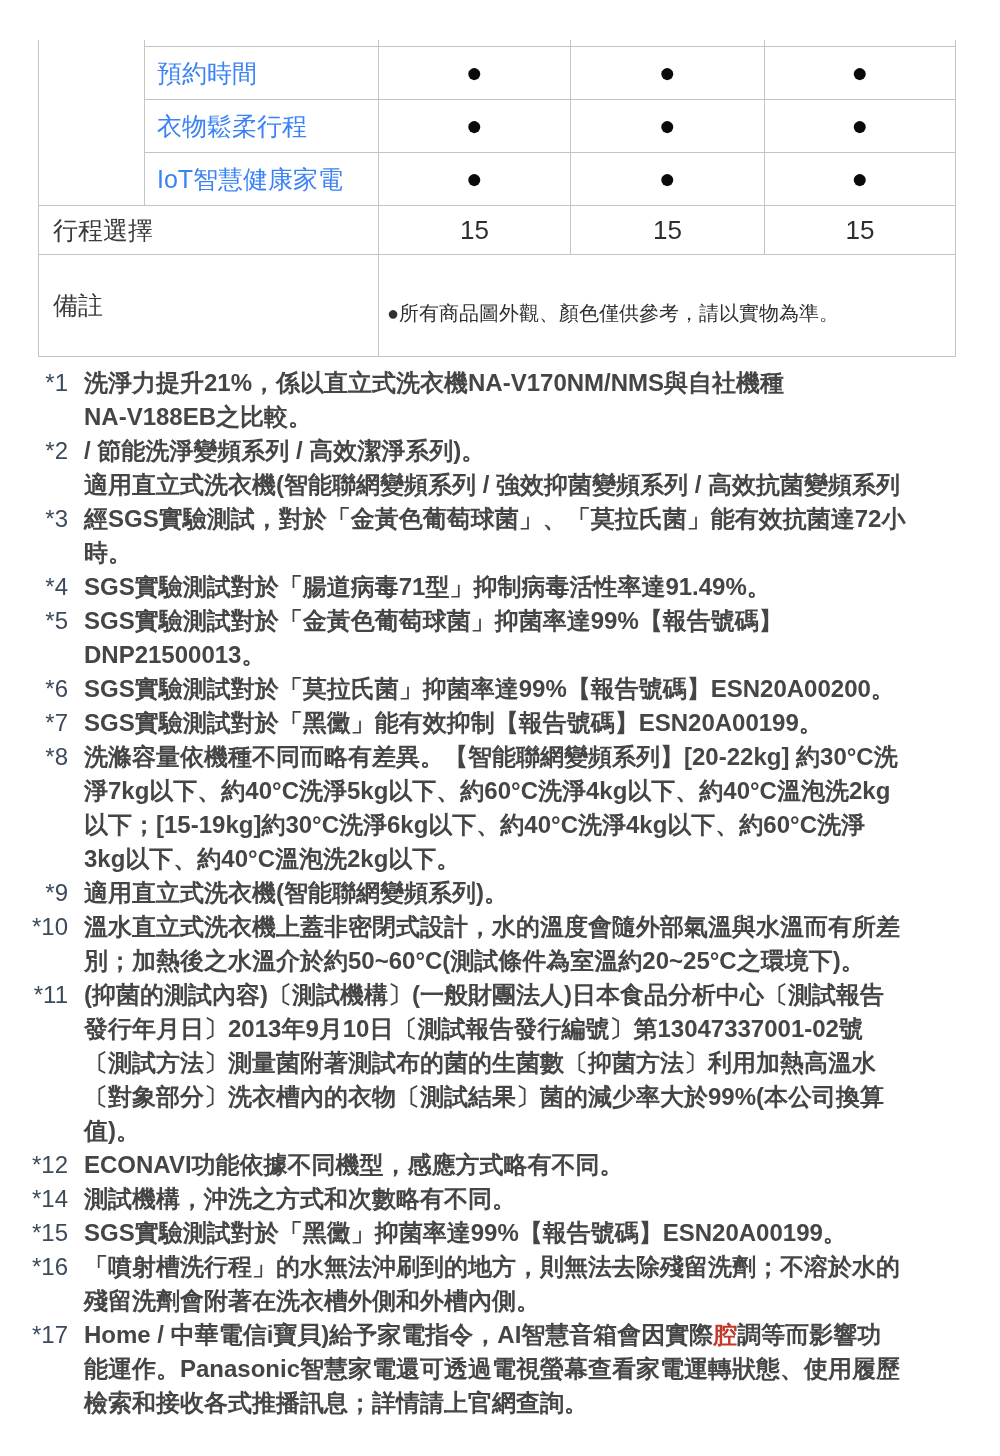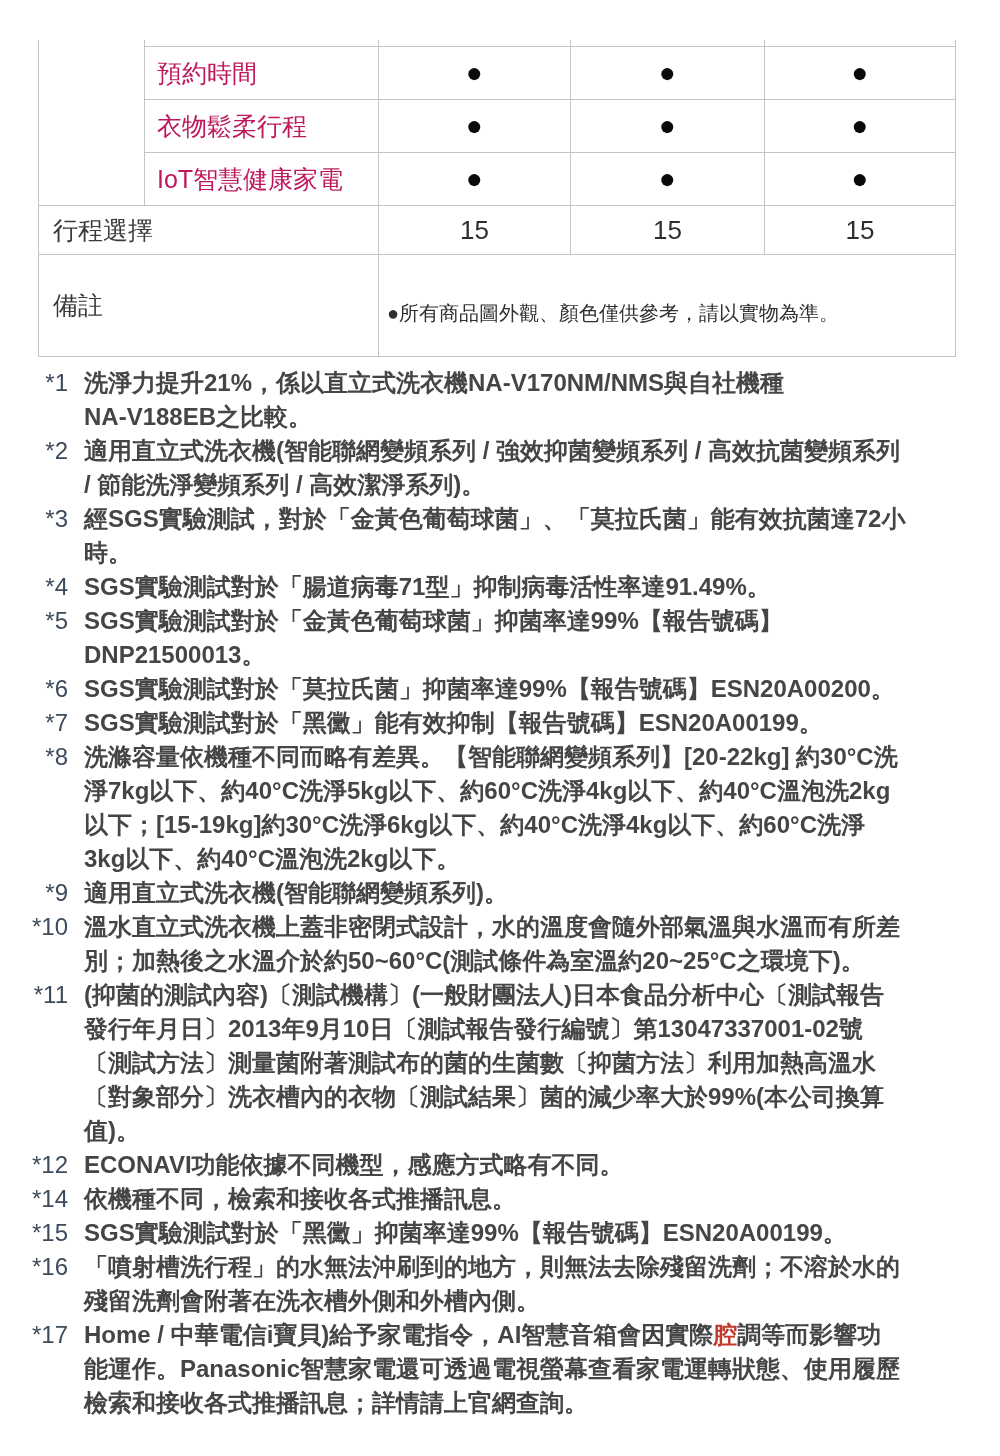--- a/index.html
+++ b/index.html
@@ -14,21 +14,21 @@
     border-collapse:collapse;table-layout:fixed;width:917px;
     color:#3a3a3a;
   }
   table.spec td{
     border:1px solid #c4c4c4;
     vertical-align:middle;
     overflow:hidden;white-space:nowrap;
   }
   tr.stub td{border-top:none;height:6px;padding:0;}
   td.empty-head{border-top:none;}
-  td.lbl{font-size:25px;padding:0 0 0 12px;color:#be185d;}
+  td.lbl{font-size:25px;padding:0 0 0 12px;color:#3b82f6;}
   td.lbl-main{font-size:25px;padding:0 0 0 14px;color:#3a3a3a;}
   td.dot{font-size:28px;text-align:center;color:#0a0a0a;padding:0;}
   td.num{font-size:26px;text-align:center;color:#2e2e2e;padding:0;font-family:"Liberation Sans",sans-serif;}
   td.note{font-size:20px;padding:16px 0 0 8px;color:#303030;letter-spacing:0px;}
   tr.r-feature td{height:52px;}
   tr.r-program td{height:48px;}
   tr.r-note td{height:85px;}
   
   .footnotes{position:absolute;left:0;top:366px;width:1000px;}
   .fn{display:flex;align-items:flex-start;}
@@ -101,22 +101,22 @@
     <div class="fn">
       <span class="fn-num">*1</span>
       <div class="fn-body">
         <div class="fn-line">洗淨力提升21%，係以直立式洗衣機NA-V170NM/NMS與自社機種</div>
         <div class="fn-line">NA-V188EB之比較。</div>
       </div>
     </div>
     <div class="fn">
       <span class="fn-num">*2</span>
       <div class="fn-body">
+        <div class="fn-line">/ 節能洗淨變頻系列 / 高效潔淨系列)。</div>
         <div class="fn-line">適用直立式洗衣機(智能聯網變頻系列 / 強效抑菌變頻系列 / 高效抗菌變頻系列</div>
-        <div class="fn-line">/ 節能洗淨變頻系列 / 高效潔淨系列)。</div>
       </div>
     </div>
     <div class="fn">
       <span class="fn-num">*3</span>
       <div class="fn-body">
         <div class="fn-line">經SGS實驗測試，對於「金黃色葡萄球菌」、「莫拉氏菌」能有效抗菌達72小</div>
         <div class="fn-line">時。</div>
       </div>
     </div>
     <div class="fn">
@@ -178,21 +178,21 @@
     </div>
     <div class="fn">
       <span class="fn-num">*12</span>
       <div class="fn-body">
         <div class="fn-line">ECONAVI功能依據不同機型，感應方式略有不同。</div>
       </div>
     </div>
     <div class="fn">
       <span class="fn-num">*14</span>
       <div class="fn-body">
-        <div class="fn-line">依機種不同，檢索和接收各式推播訊息。</div>
+        <div class="fn-line">測試機構，沖洗之方式和次數略有不同。</div>
       </div>
     </div>
     <div class="fn">
       <span class="fn-num">*15</span>
       <div class="fn-body">
         <div class="fn-line">SGS實驗測試對於「黑黴」抑菌率達99%【報告號碼】ESN20A00199。</div>
       </div>
     </div>
     <div class="fn">
       <span class="fn-num">*16</span>

